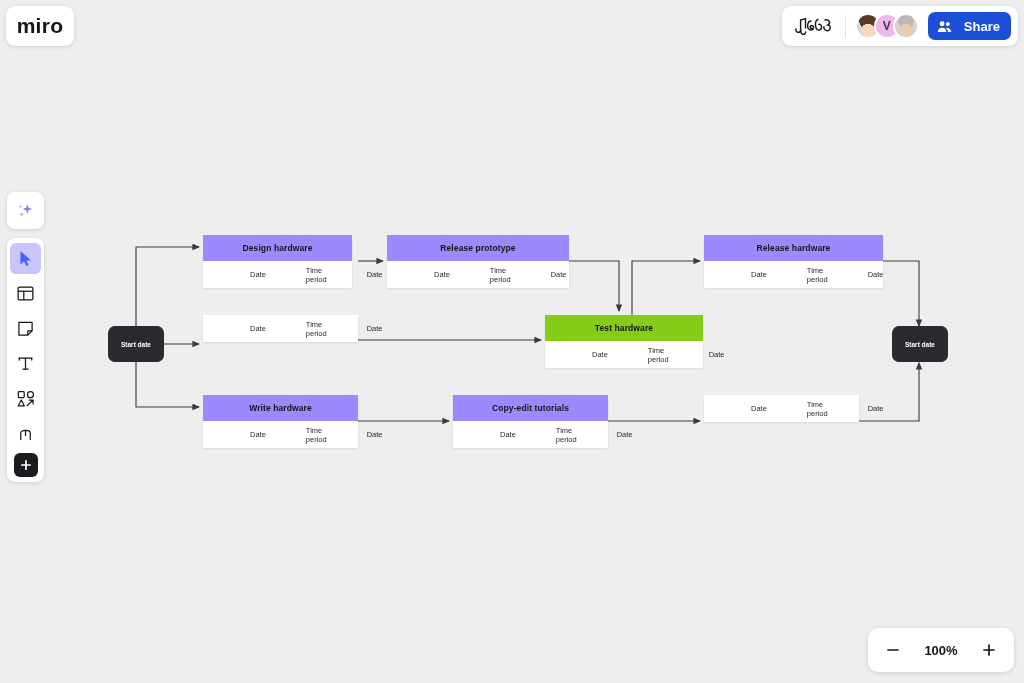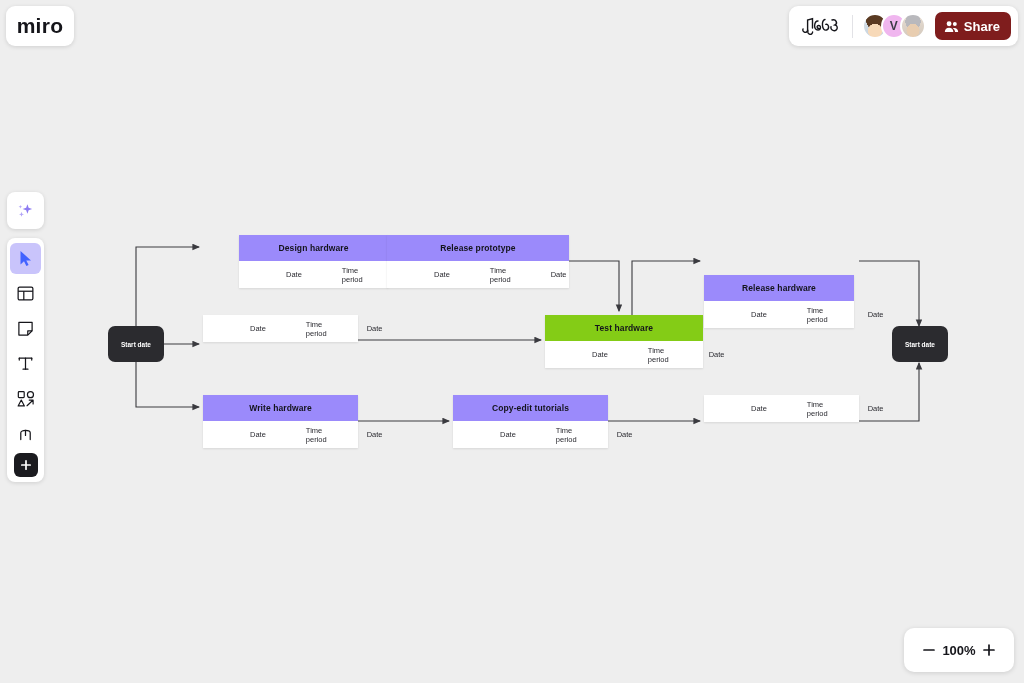--- a/index.html
+++ b/index.html
@@ -45,22 +45,22 @@
   }
   .avatar:first-child { margin-left: 0; }
   .av-a { background: radial-gradient(circle at 50% 72%, #f7d9b8 0 36%, transparent 37%),
                       radial-gradient(circle at 50% 26%, #5a3a22 0 44%, transparent 45%),
                       linear-gradient(#d9e2ea, #c7d3de); }
   .av-b { background: #f0b6ef; }
   .av-c { background: radial-gradient(circle at 50% 70%, #e8cdb0 0 34%, transparent 35%),
                       radial-gradient(circle at 50% 30%, #b9b9bd 0 40%, transparent 41%),
                       linear-gradient(#e6ddd3, #d4c9bd); }
   #share-btn {
-    display: flex; align-items: center; gap: 5px;
-    background: #7f1d1d; color: #fff;
+    display: flex; align-items: center; gap: 12px;
+    background: #1d4ed8; color: #fff;
     border: none; border-radius: 7px;
     height: 28px; padding: 0 11px 0 9px;
     font-family: inherit; font-size: 13px; font-weight: 600;
     cursor: pointer;
   }
 
   
   #tool-ai {
     position: absolute; left: 7px; top: 192px;
     width: 37px; height: 37px; background: #fff;
@@ -81,21 +81,21 @@
   }
   .tool.active { background: #c9c4fb; }
   .tool.dark { background: #1b1b1f; border-radius: 6px; width: 24px; height: 24px; }
 
   
   #zoomctl {
     position: absolute; right: 10px; bottom: 11px;
     height: 44px; min-width: 110px;
     background: #fff; border-radius: 10px;
     box-shadow: 0 1px 5px rgba(0,0,0,.14);
-    display: flex; align-items: center; justify-content: center; gap: 0;
+    display: flex; align-items: center; justify-content: center; gap: 18px;
     padding: 16px 12px;
   }
   .zbtn {
     width: 26px; height: 26px; border: none; background: none;
     cursor: pointer; display: flex; align-items: center; justify-content: center;
   }
   #zoom-level { font-size: 13px; font-weight: 700; color: #15151a; min-width: 34px; text-align: center; }
 
   
   .card { position: absolute; background: #fff; box-shadow: 0 1px 2px rgba(0,0,0,.10); }
@@ -157,37 +157,37 @@
 
     <div class="startnode" style="left:108px; top:326px; width:56px; height:36px;">
       <span>Start date</span>
     </div>
 
     <div class="startnode" style="left:892px; top:326px; width:56px; height:36px;">
       <span>Start date</span>
     </div>
 
     <div id="cards">
-        <div class="card" style="left: 203px; top: 235px; width: 149px; margin-left: 36px;">
+        <div class="card" style="left: 203px; top: 235px; width: 149px;">
           <div class="card-title" style="background: rgb(155, 138, 251);">Design hardware</div>
           <div class="card-body">
             <span>Date</span>
             <span>Time period</span>
             <span>Date</span>
           </div>
         </div>
         <div class="card" style="left: 387px; top: 235px; width: 182px;">
           <div class="card-title" style="background: rgb(155, 138, 251);">Release prototype</div>
           <div class="card-body">
             <span>Date</span>
             <span>Time period</span>
             <span>Date</span>
           </div>
         </div>
-        <div class="card" style="left: 704px; top: 235px; width: 150px; margin-top: 40px;">
+        <div class="card" style="left: 704px; top: 235px; width: 179px;">
           <div class="card-title" style="background: rgb(155, 138, 251);">Release hardware</div>
           <div class="card-body">
             <span>Date</span>
             <span>Time period</span>
             <span>Date</span>
           </div>
         </div>
         <div class="card" style="left: 203px; top: 315px; width: 155px;">
           <div class="card-body">
             <span>Date</span>

